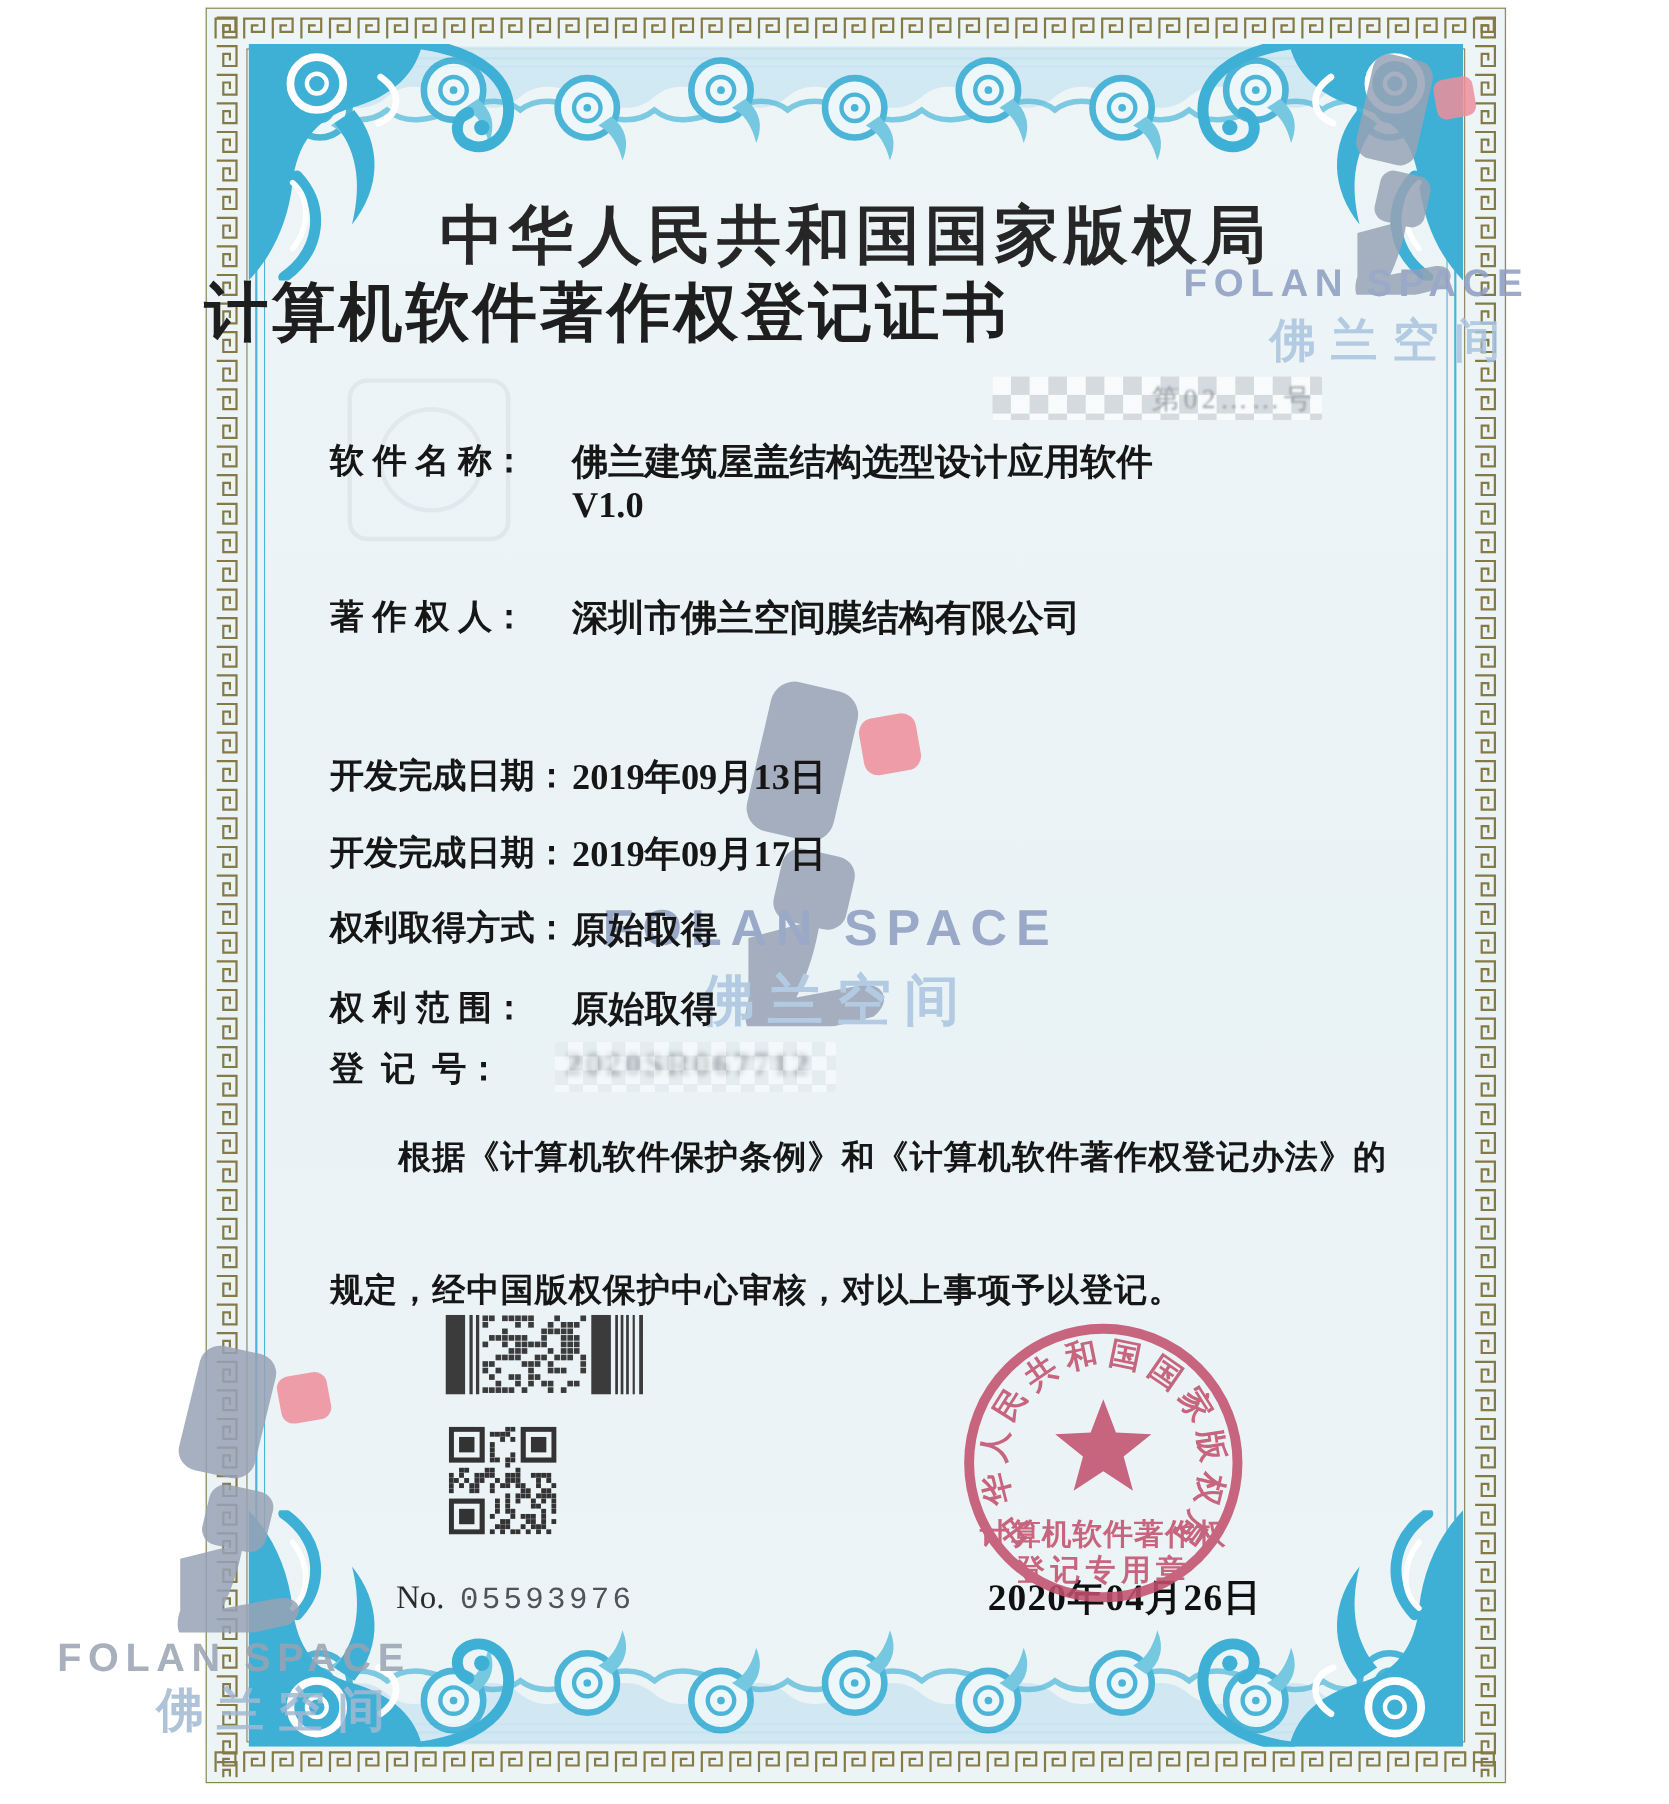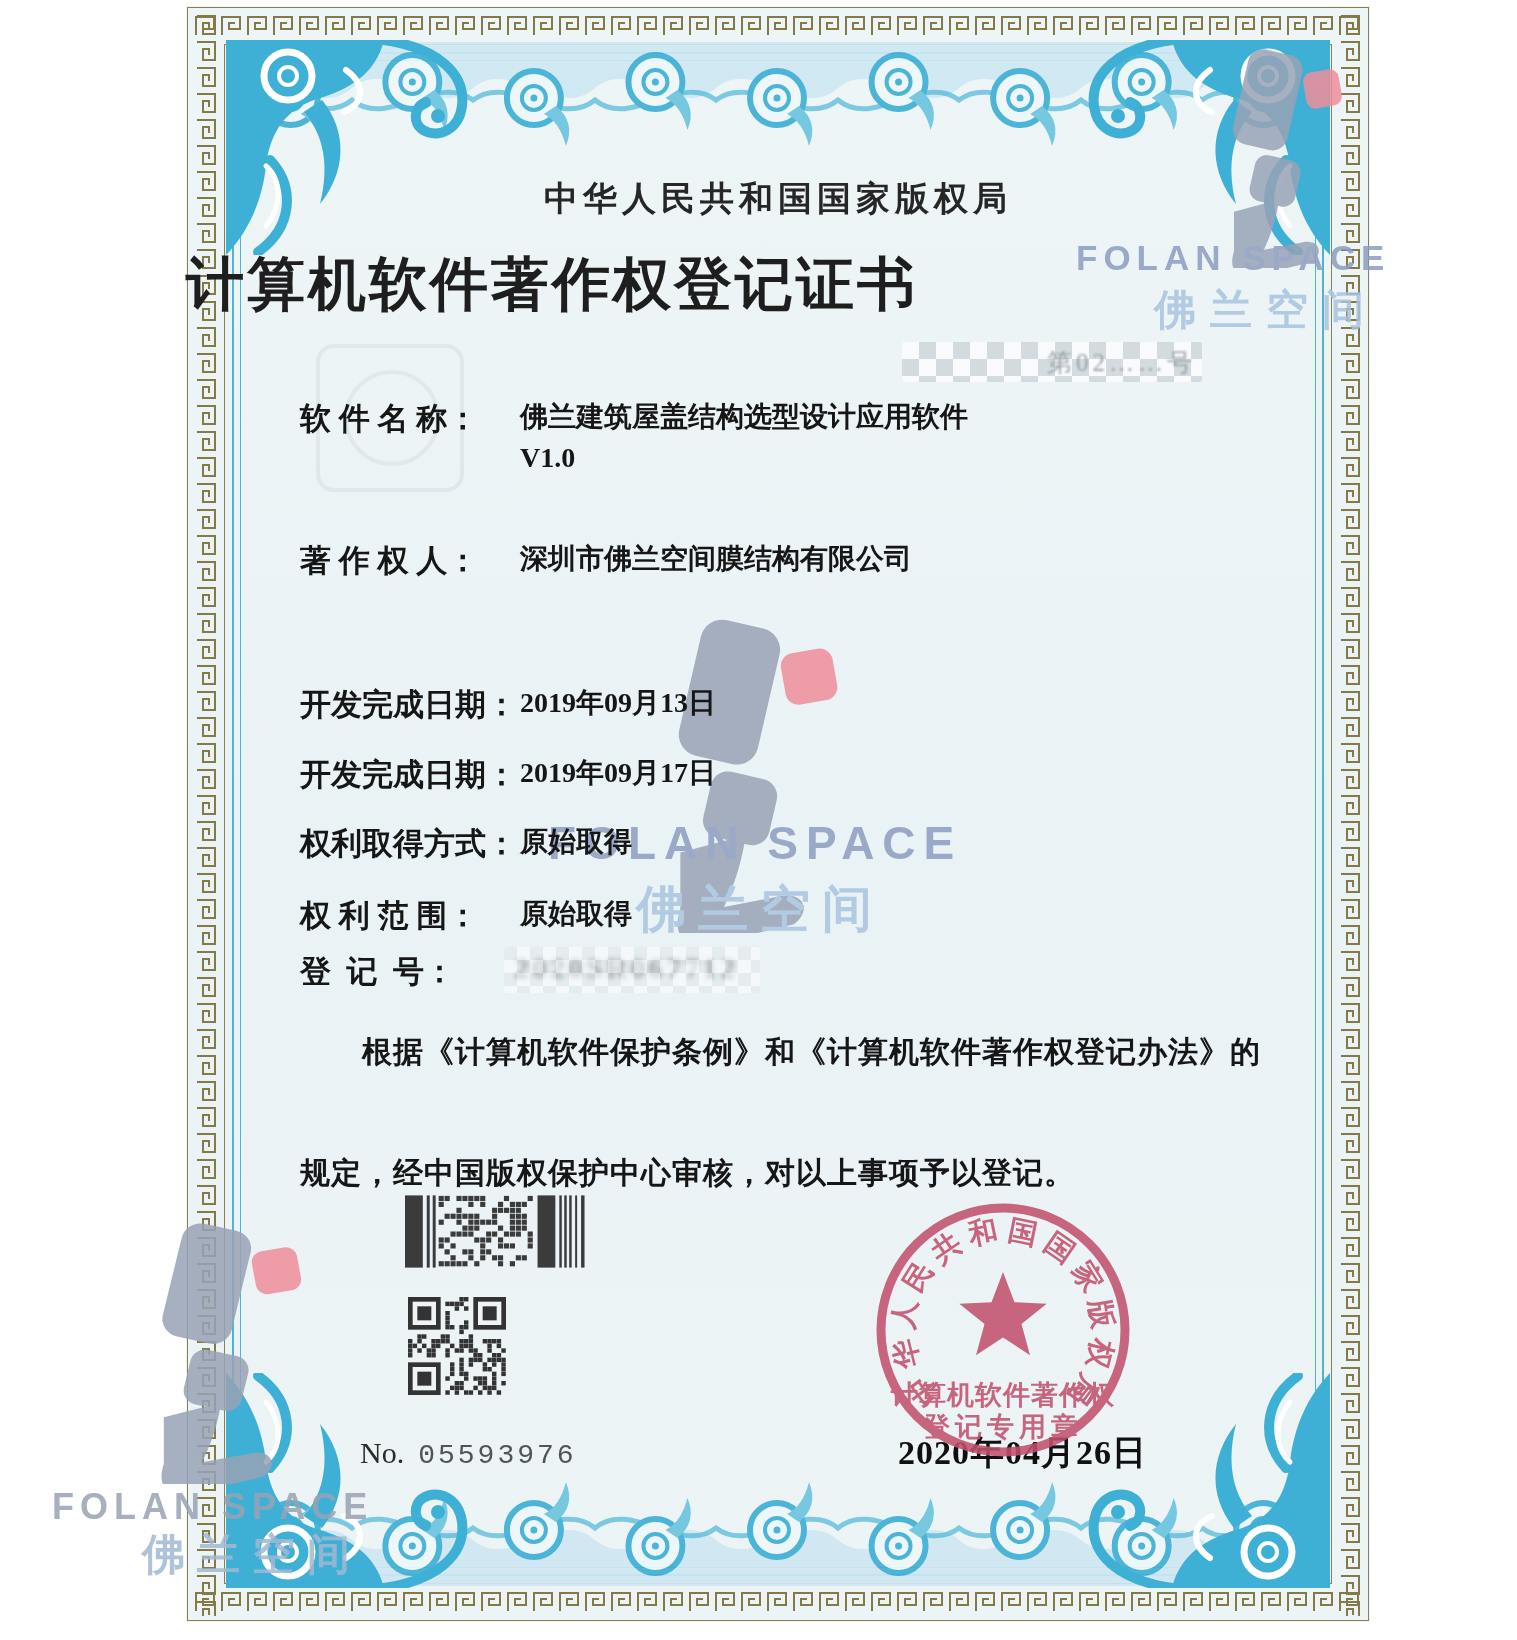--- a/index.html
+++ b/index.html
@@ -24,31 +24,31 @@
   .corner{position:absolute;width:280px;height:215px;}
   .c-tl{left:40px;top:34px;}
   .c-tr{right:40px;top:34px;transform:scaleX(-1);}
   .c-bl{left:40px;top:1367px;transform:scaleY(-1);}
   .c-br{right:40px;top:1367px;transform:scale(-1,-1);}
   .ghost-stamp{position:absolute;left:130px;top:338px;width:140px;height:140px;
                border:4px solid rgba(188,199,204,.5);border-radius:18px;opacity:.55;}
   .ghost-stamp:after{content:"";position:absolute;left:24px;top:22px;width:88px;height:88px;
                border:4px solid rgba(188,199,204,.45);border-radius:50%;}
   
-  .title1{position:absolute;left:0;top:170px;width:100%;text-align:center;font-size:34px;
+  .title1{position:absolute;left:0;top:170px;width:100%;text-align:center;font-size:58px;
           font-weight:bold;letter-spacing:5px;color:#262626;z-index:20;}
   .title2{position:absolute;left:0;top:240px;width:100%;text-align:left;font-size:58px;
           font-weight:bold;letter-spacing:3px;color:#1e1e1e;z-index:20;}
   .mosaic-certno{position:absolute;left:716px;top:336px;width:300px;height:40px;z-index:20;
           background:repeating-conic-gradient(rgba(200,206,210,.65) 0% 25%, rgba(249,251,252,.95) 0% 50%);
           background-size:34px 34px;border-radius:3px;display:flex;align-items:center;justify-content:flex-end;}
   .mosaic-frag{font-size:25px;color:#9aa1a7;filter:blur(1.2px);padding-right:6px;letter-spacing:4px;}
   .row{position:absolute;left:0;width:100%;z-index:20;}
   .flabel{position:absolute;left:114px;font-size:31px;font-weight:bold;color:#161616;white-space:pre;}
-  .fvalue{position:absolute;left:334px;font-size:28px;font-weight:bold;color:#161616;white-space:pre;text-align:right;}
+  .fvalue{position:absolute;left:334px;font-size:33px;font-weight:bold;color:#161616;white-space:pre;text-align:right;}
   .masked-value{position:absolute;left:318px;top:-4px;width:256px;height:46px;}
   .masked-value .blur-text{position:absolute;left:10px;top:4px;font-size:30px;font-weight:bold;
           color:#8f969c;letter-spacing:3px;filter:blur(2.4px);}
   .masked-value .checker{position:absolute;inset:0;opacity:.55;
           background:repeating-conic-gradient(rgba(255,255,255,.9) 0% 25%, rgba(214,219,222,.45) 0% 50%);
           background-size:26px 26px;border-radius:4px;}
   .statement{position:absolute;left:114px;width:1014px;font-size:30px;font-weight:bold;
           color:#161616;letter-spacing:1px;z-index:20;}
   .st-line1{top:1026px;padding-left:62px;}
   .st-line2{top:1100px;margin-top:47px;}

